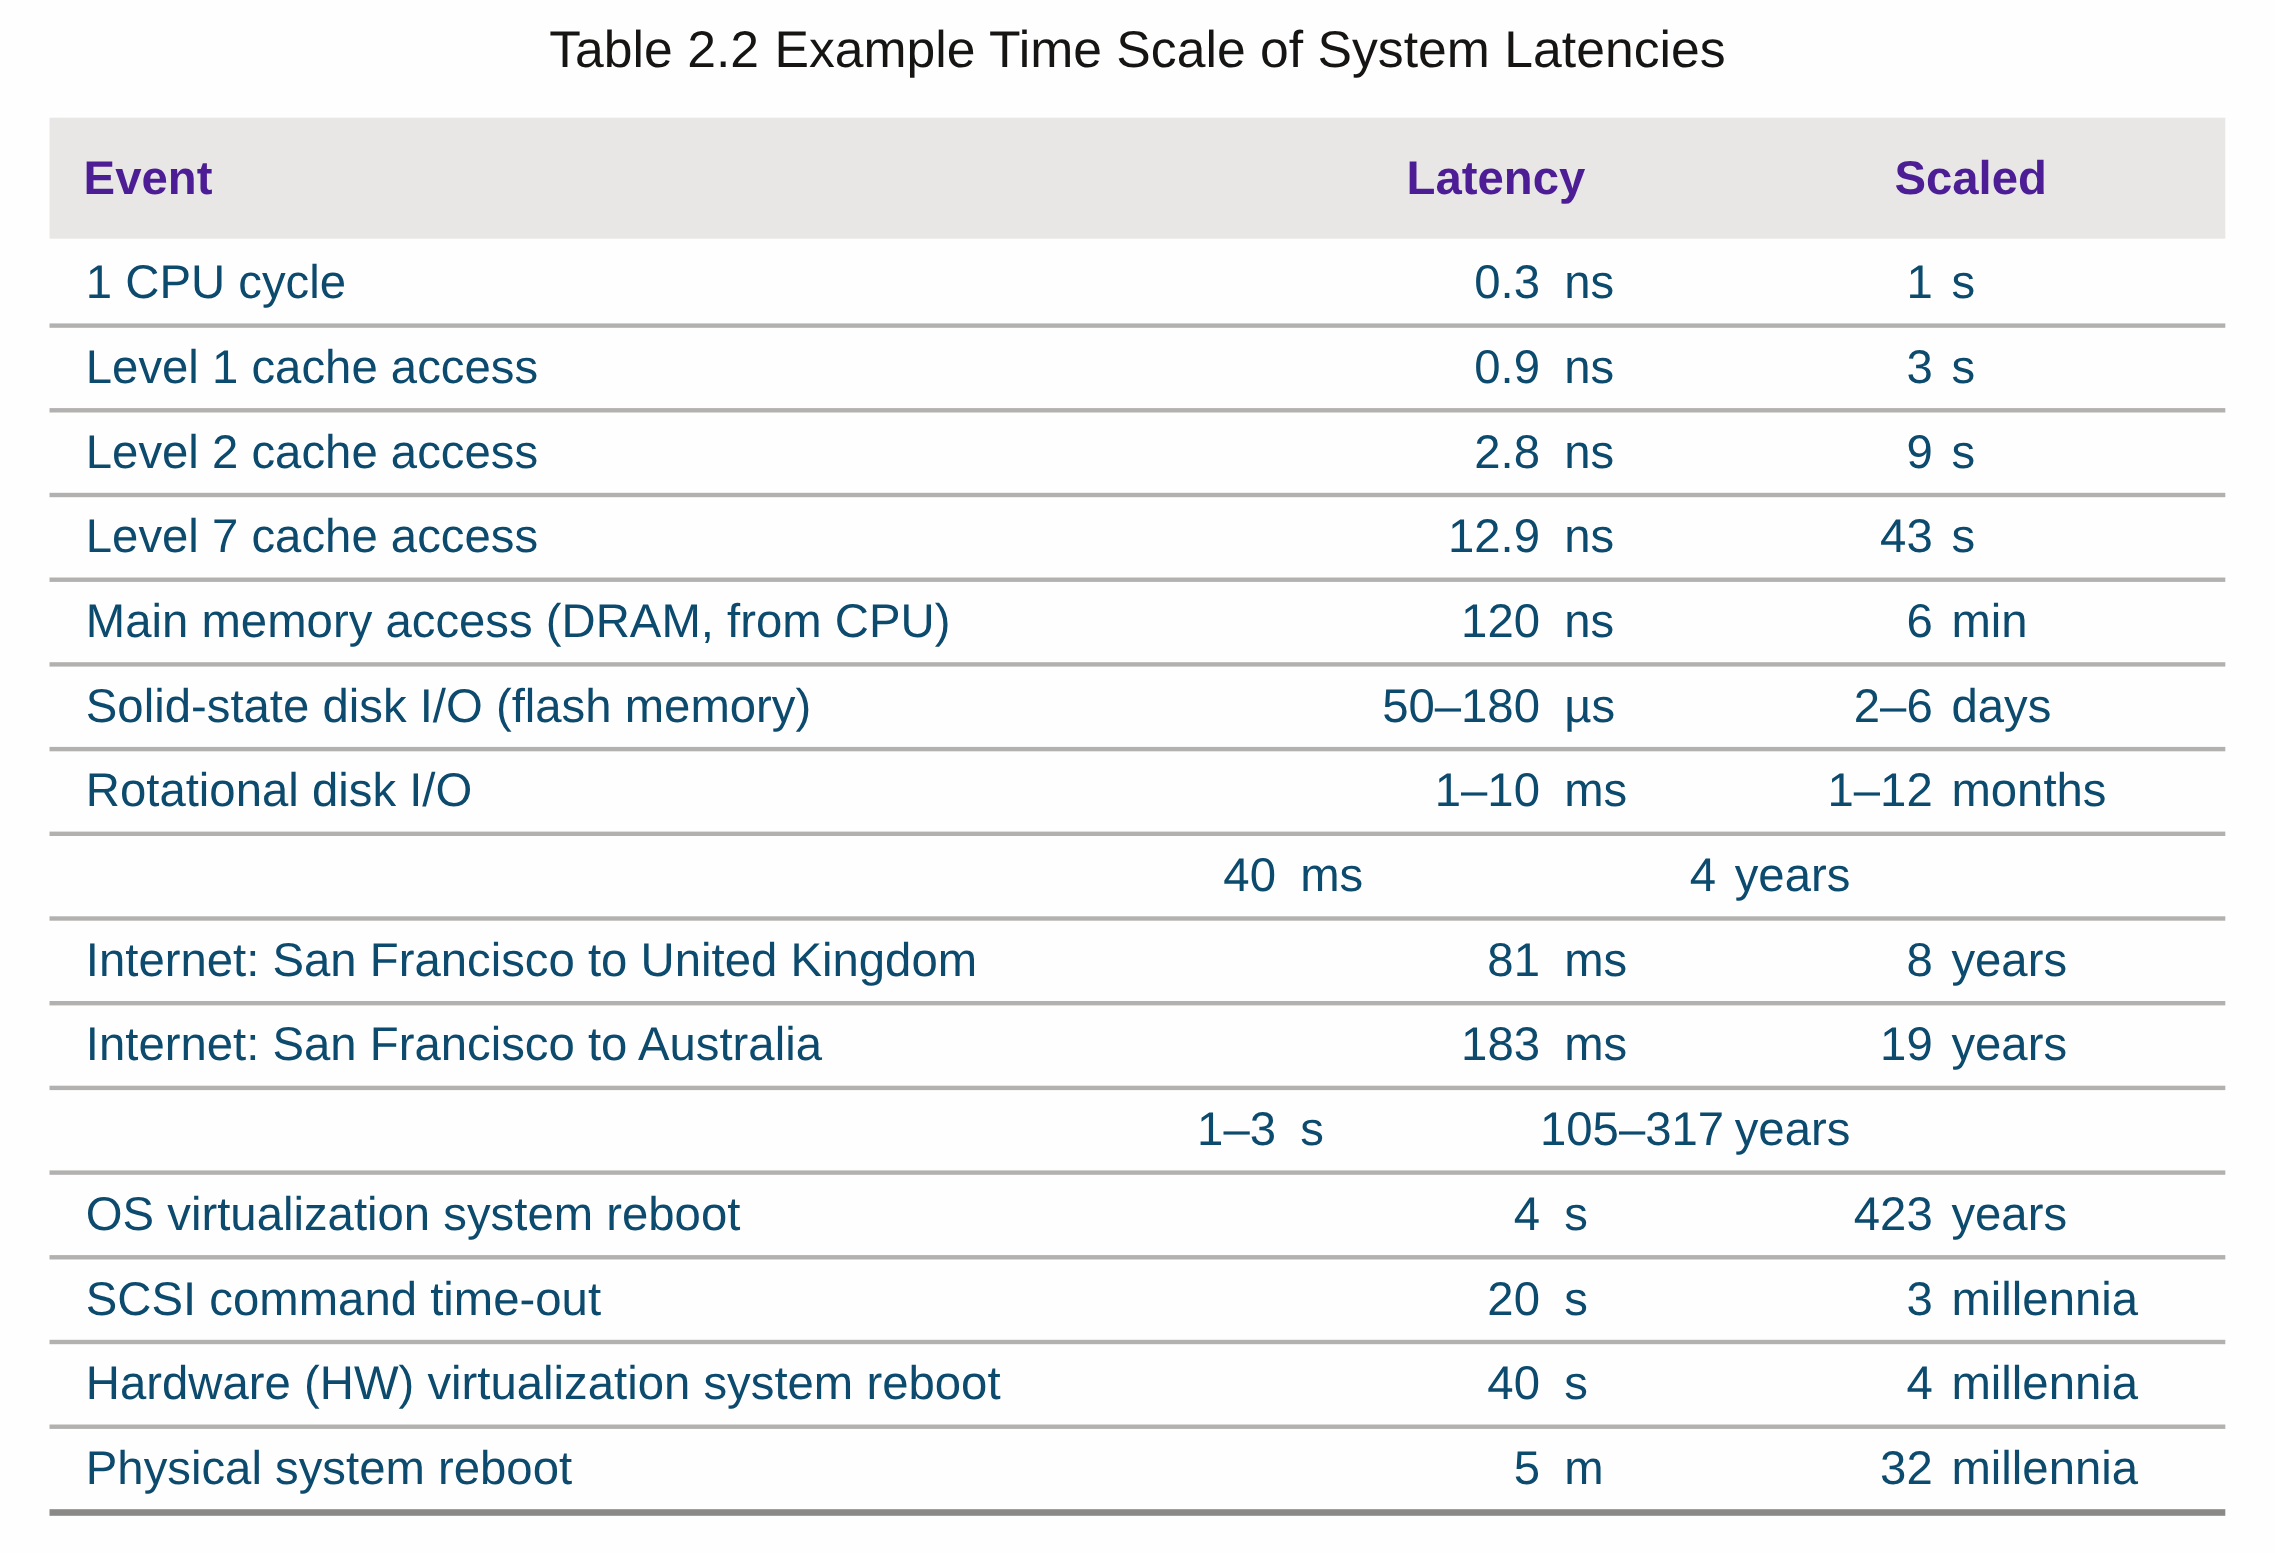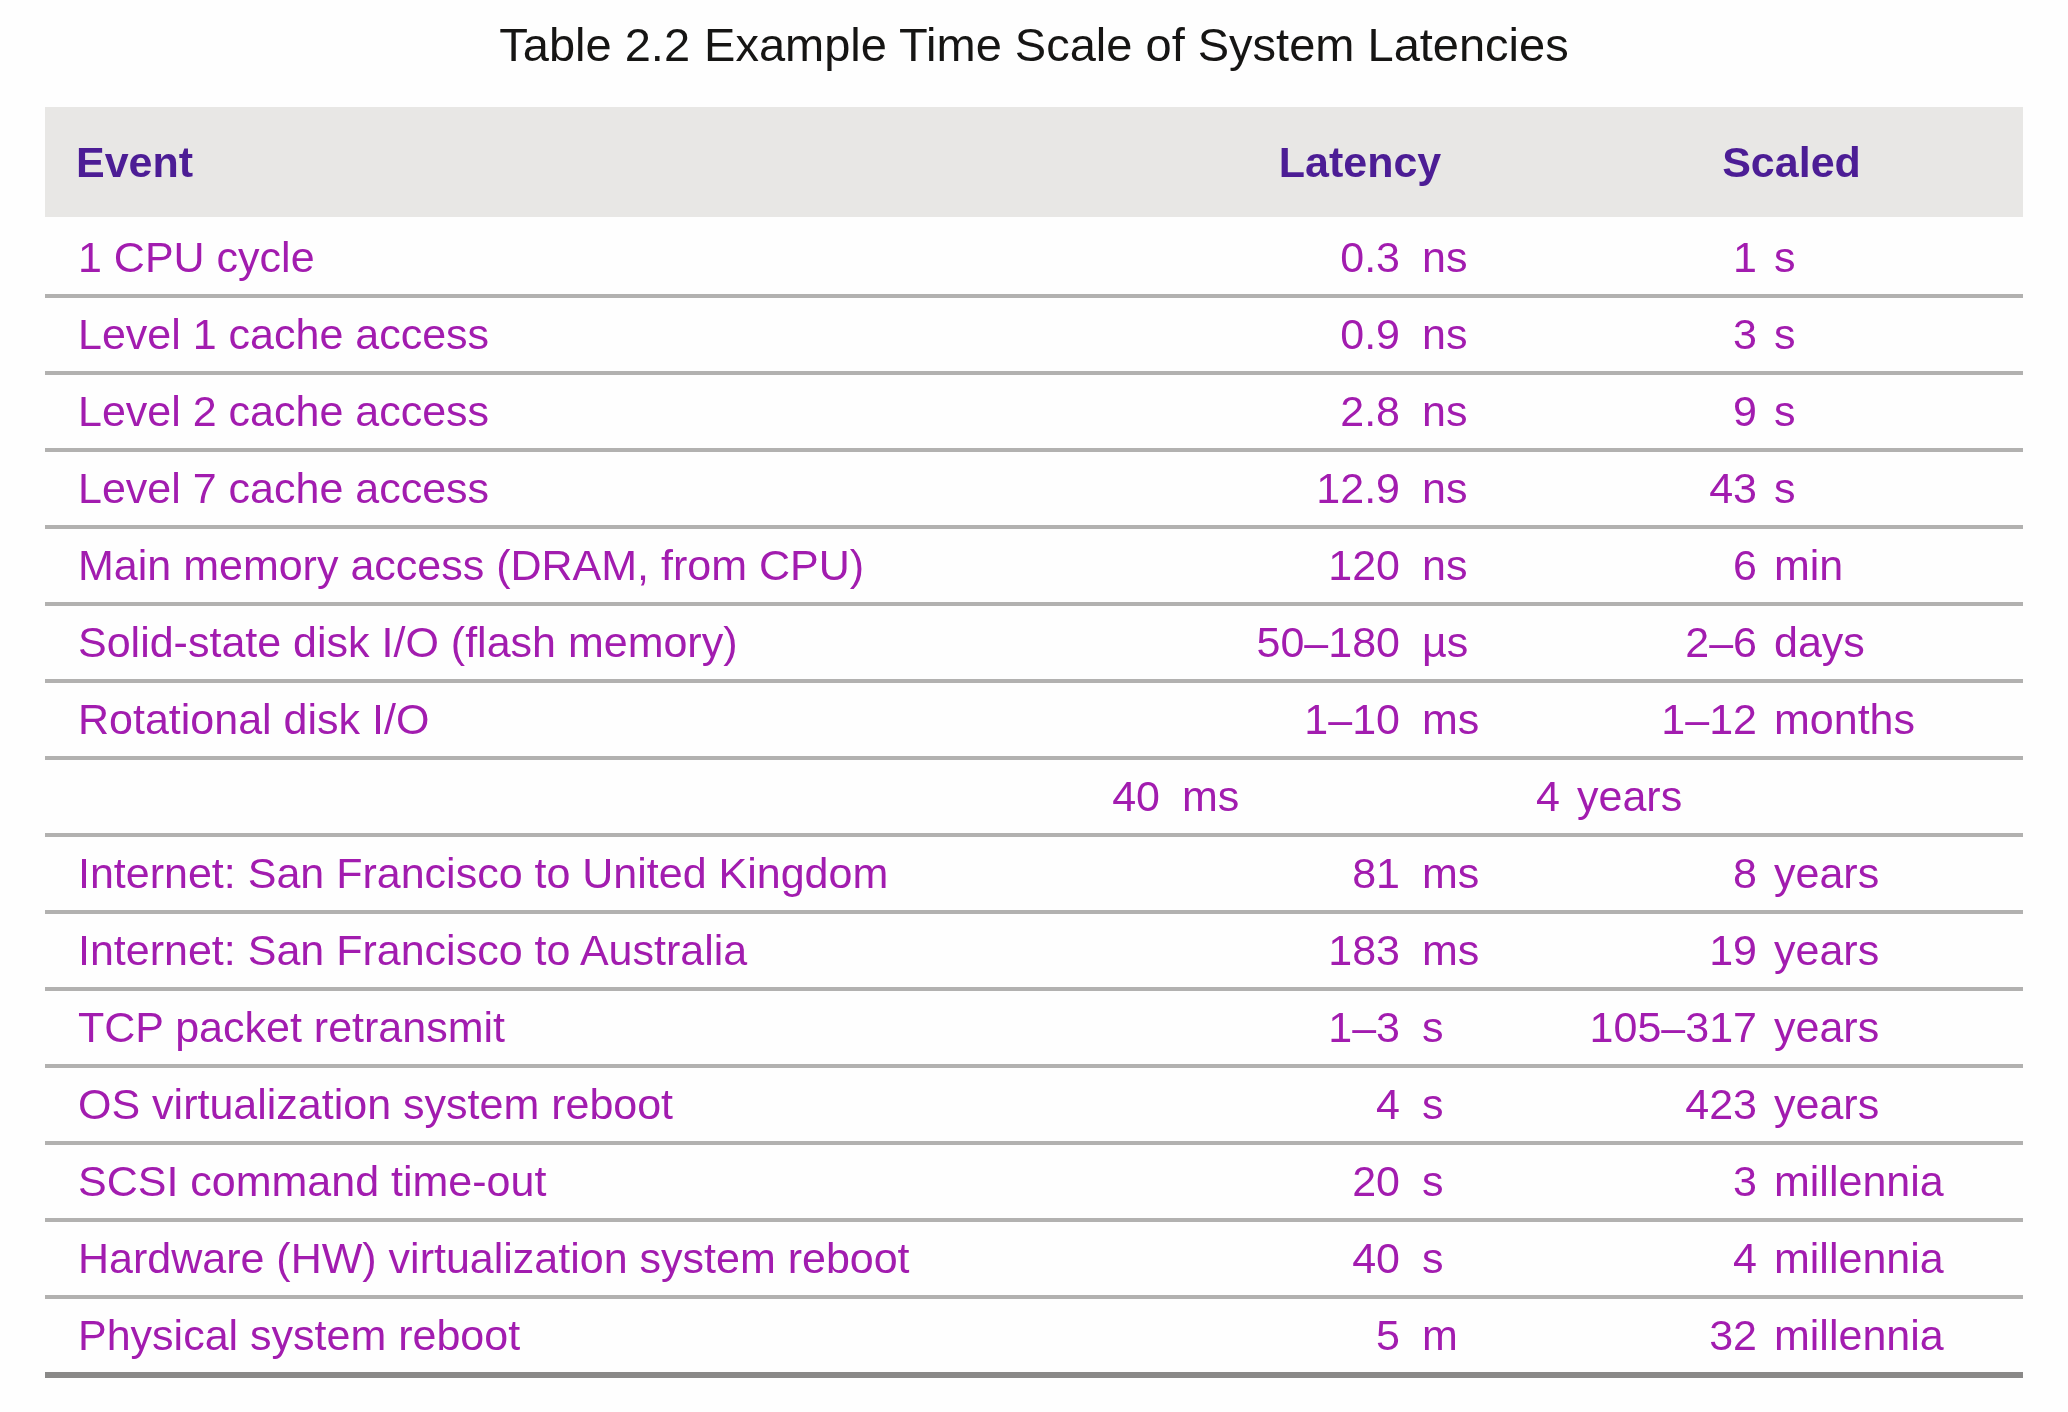--- a/index.html
+++ b/index.html
@@ -63,21 +63,21 @@
   .header-row .h-scaled {
     text-align: center;
   }
   .table-body {
     margin-top: 4px;
   }
   .data-row {
     min-height: 73px;
     border-bottom: 4px solid #b2b1b0;
     font-size: 43px;
-    color: #a21caf;
+    color: #0c4a6e;
   }
   .data-row:last-child {
     border-bottom: 6px solid #8a8988;
   }
   .cell-event {
     padding-left: 33px;
     text-align: left;
     white-space: nowrap;
   }
   .cell-val {
@@ -184,21 +184,20 @@
 
   <div class="grid-row data-row">
     <div class="cell-event">Internet: San Francisco to Australia</div>
     <div class="cell-val">183</div>
     <div class="cell-unit">ms</div>
     <div class="cell-val">19</div>
     <div class="cell-unit scaled-unit">years</div>
   </div>
 
   <div class="grid-row data-row">
-    <div class="cell-event">TCP packet retransmit</div>
     <div class="cell-val">1–3</div>
     <div class="cell-unit">s</div>
     <div class="cell-val">105–317</div>
     <div class="cell-unit scaled-unit">years</div>
   </div>
 
   <div class="grid-row data-row">
     <div class="cell-event">OS virtualization system reboot</div>
     <div class="cell-val">4</div>
     <div class="cell-unit">s</div>

